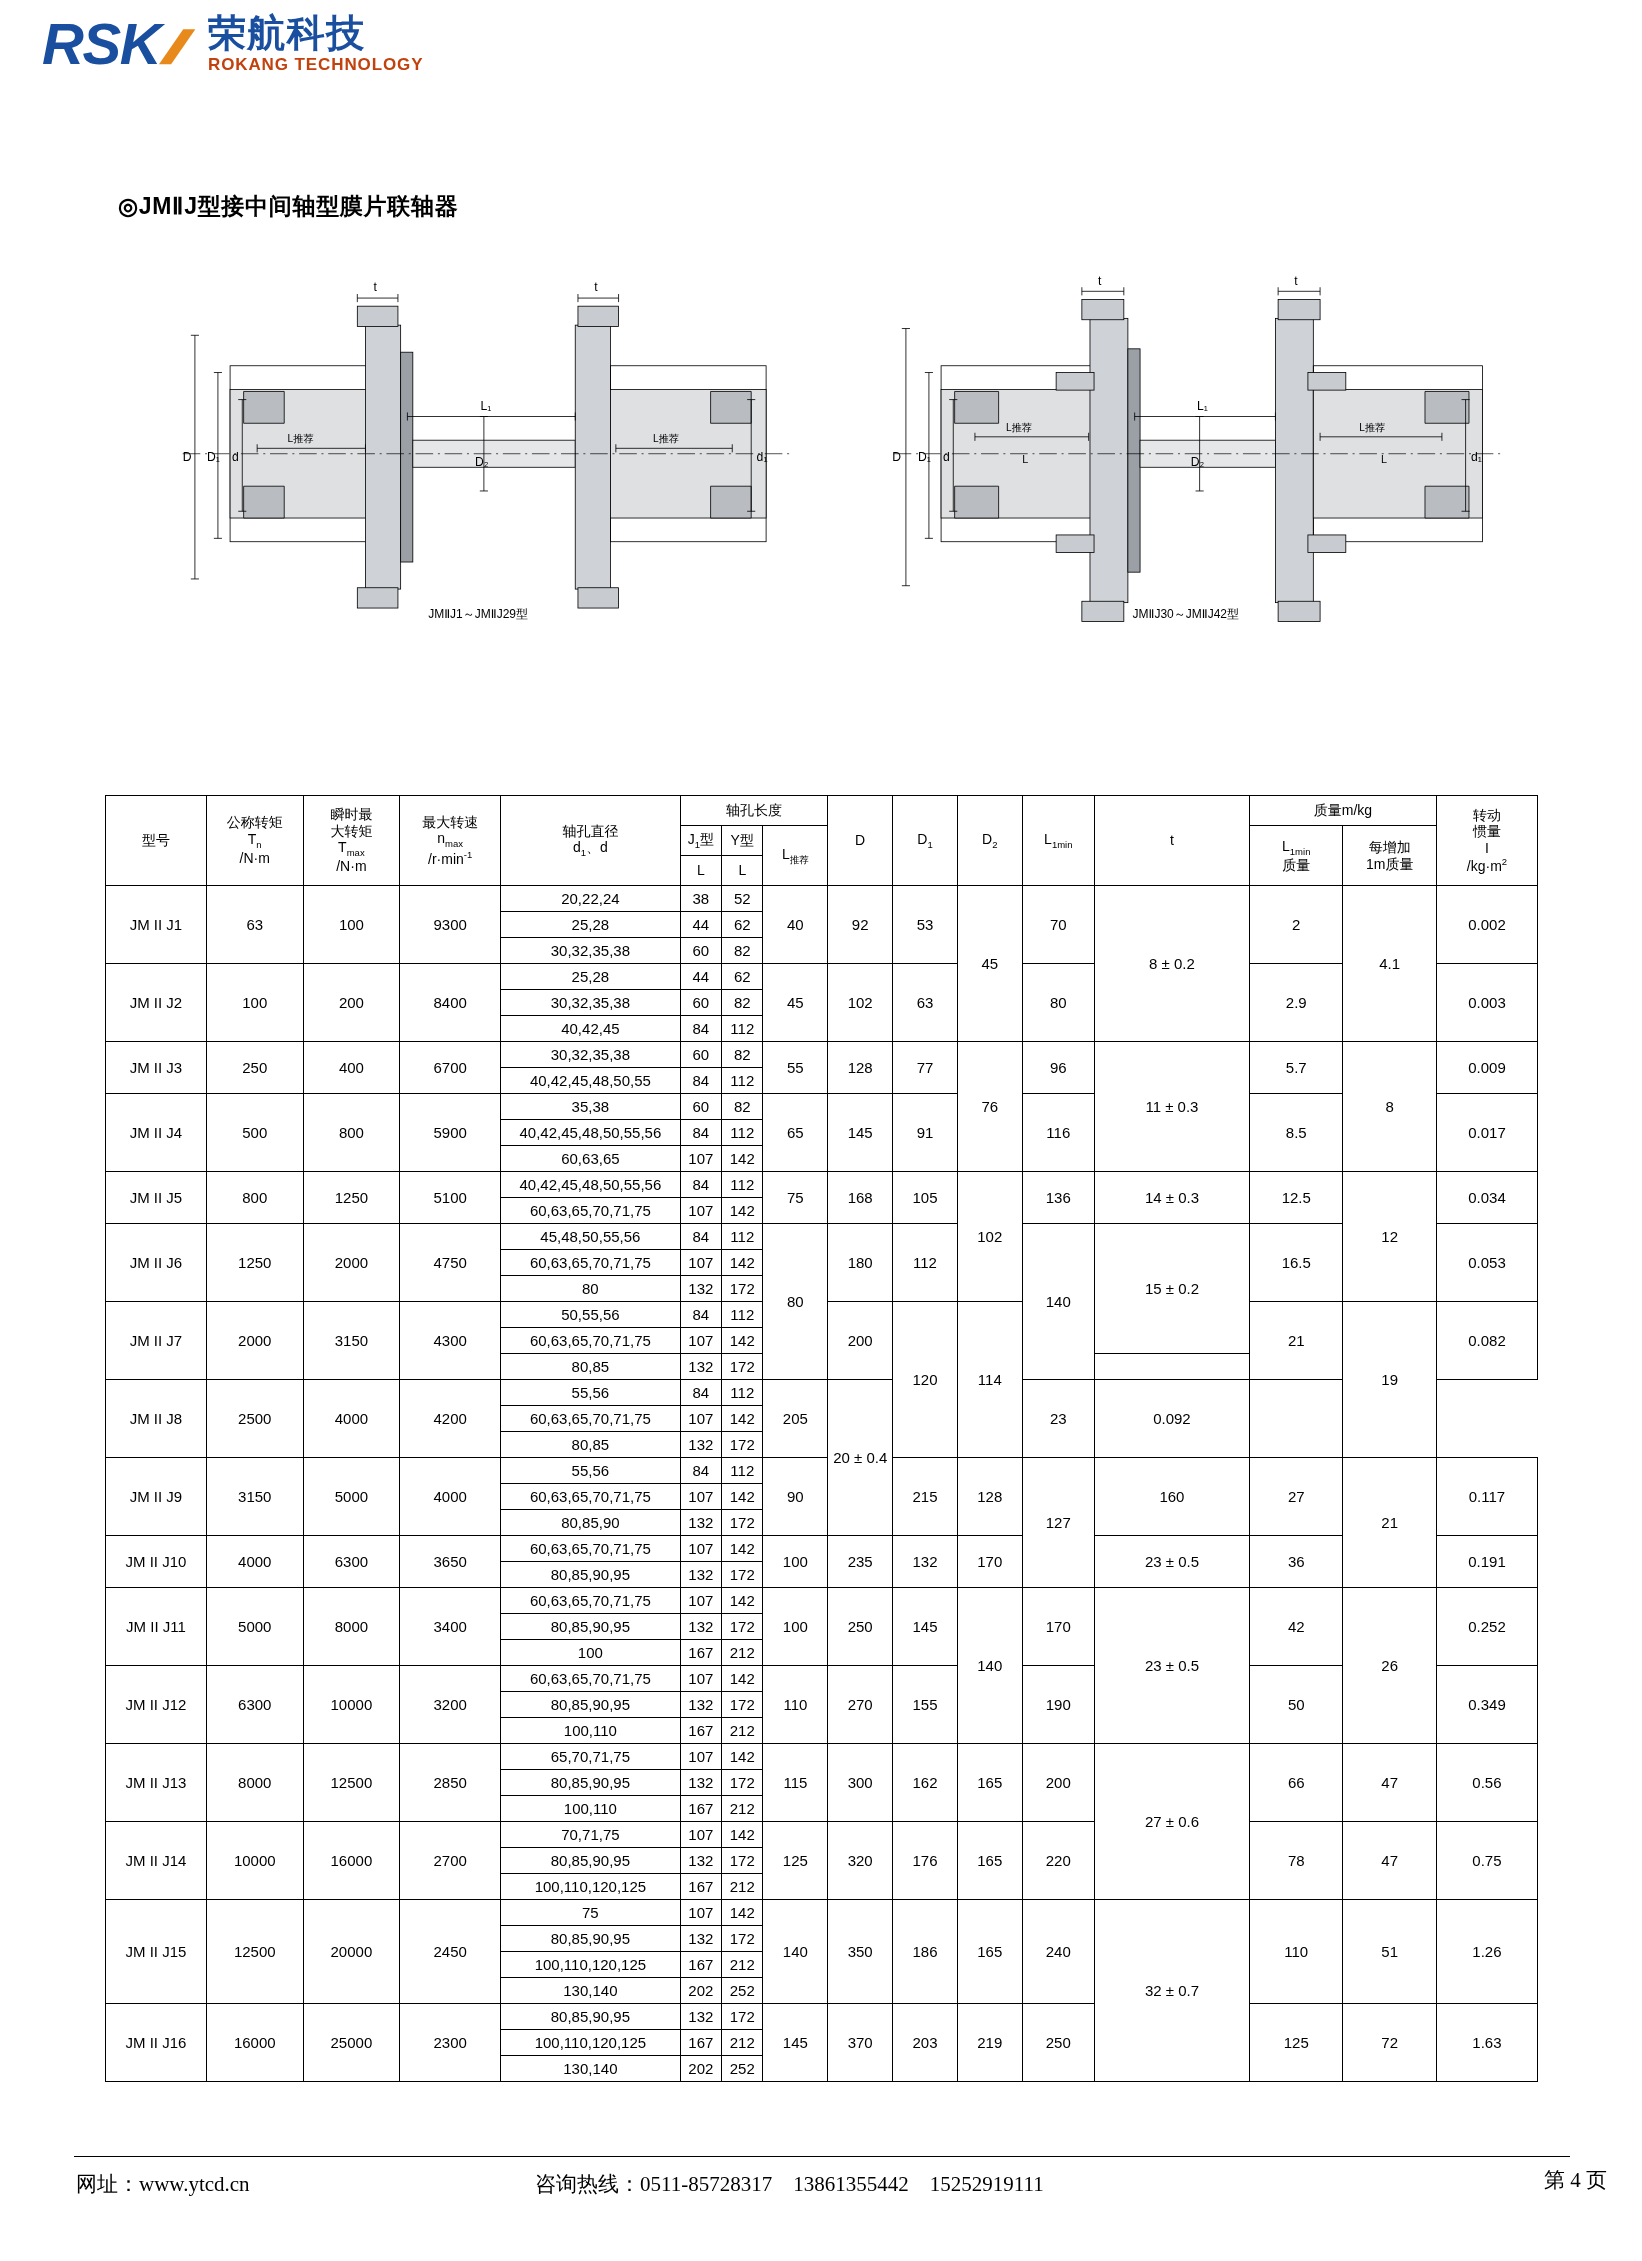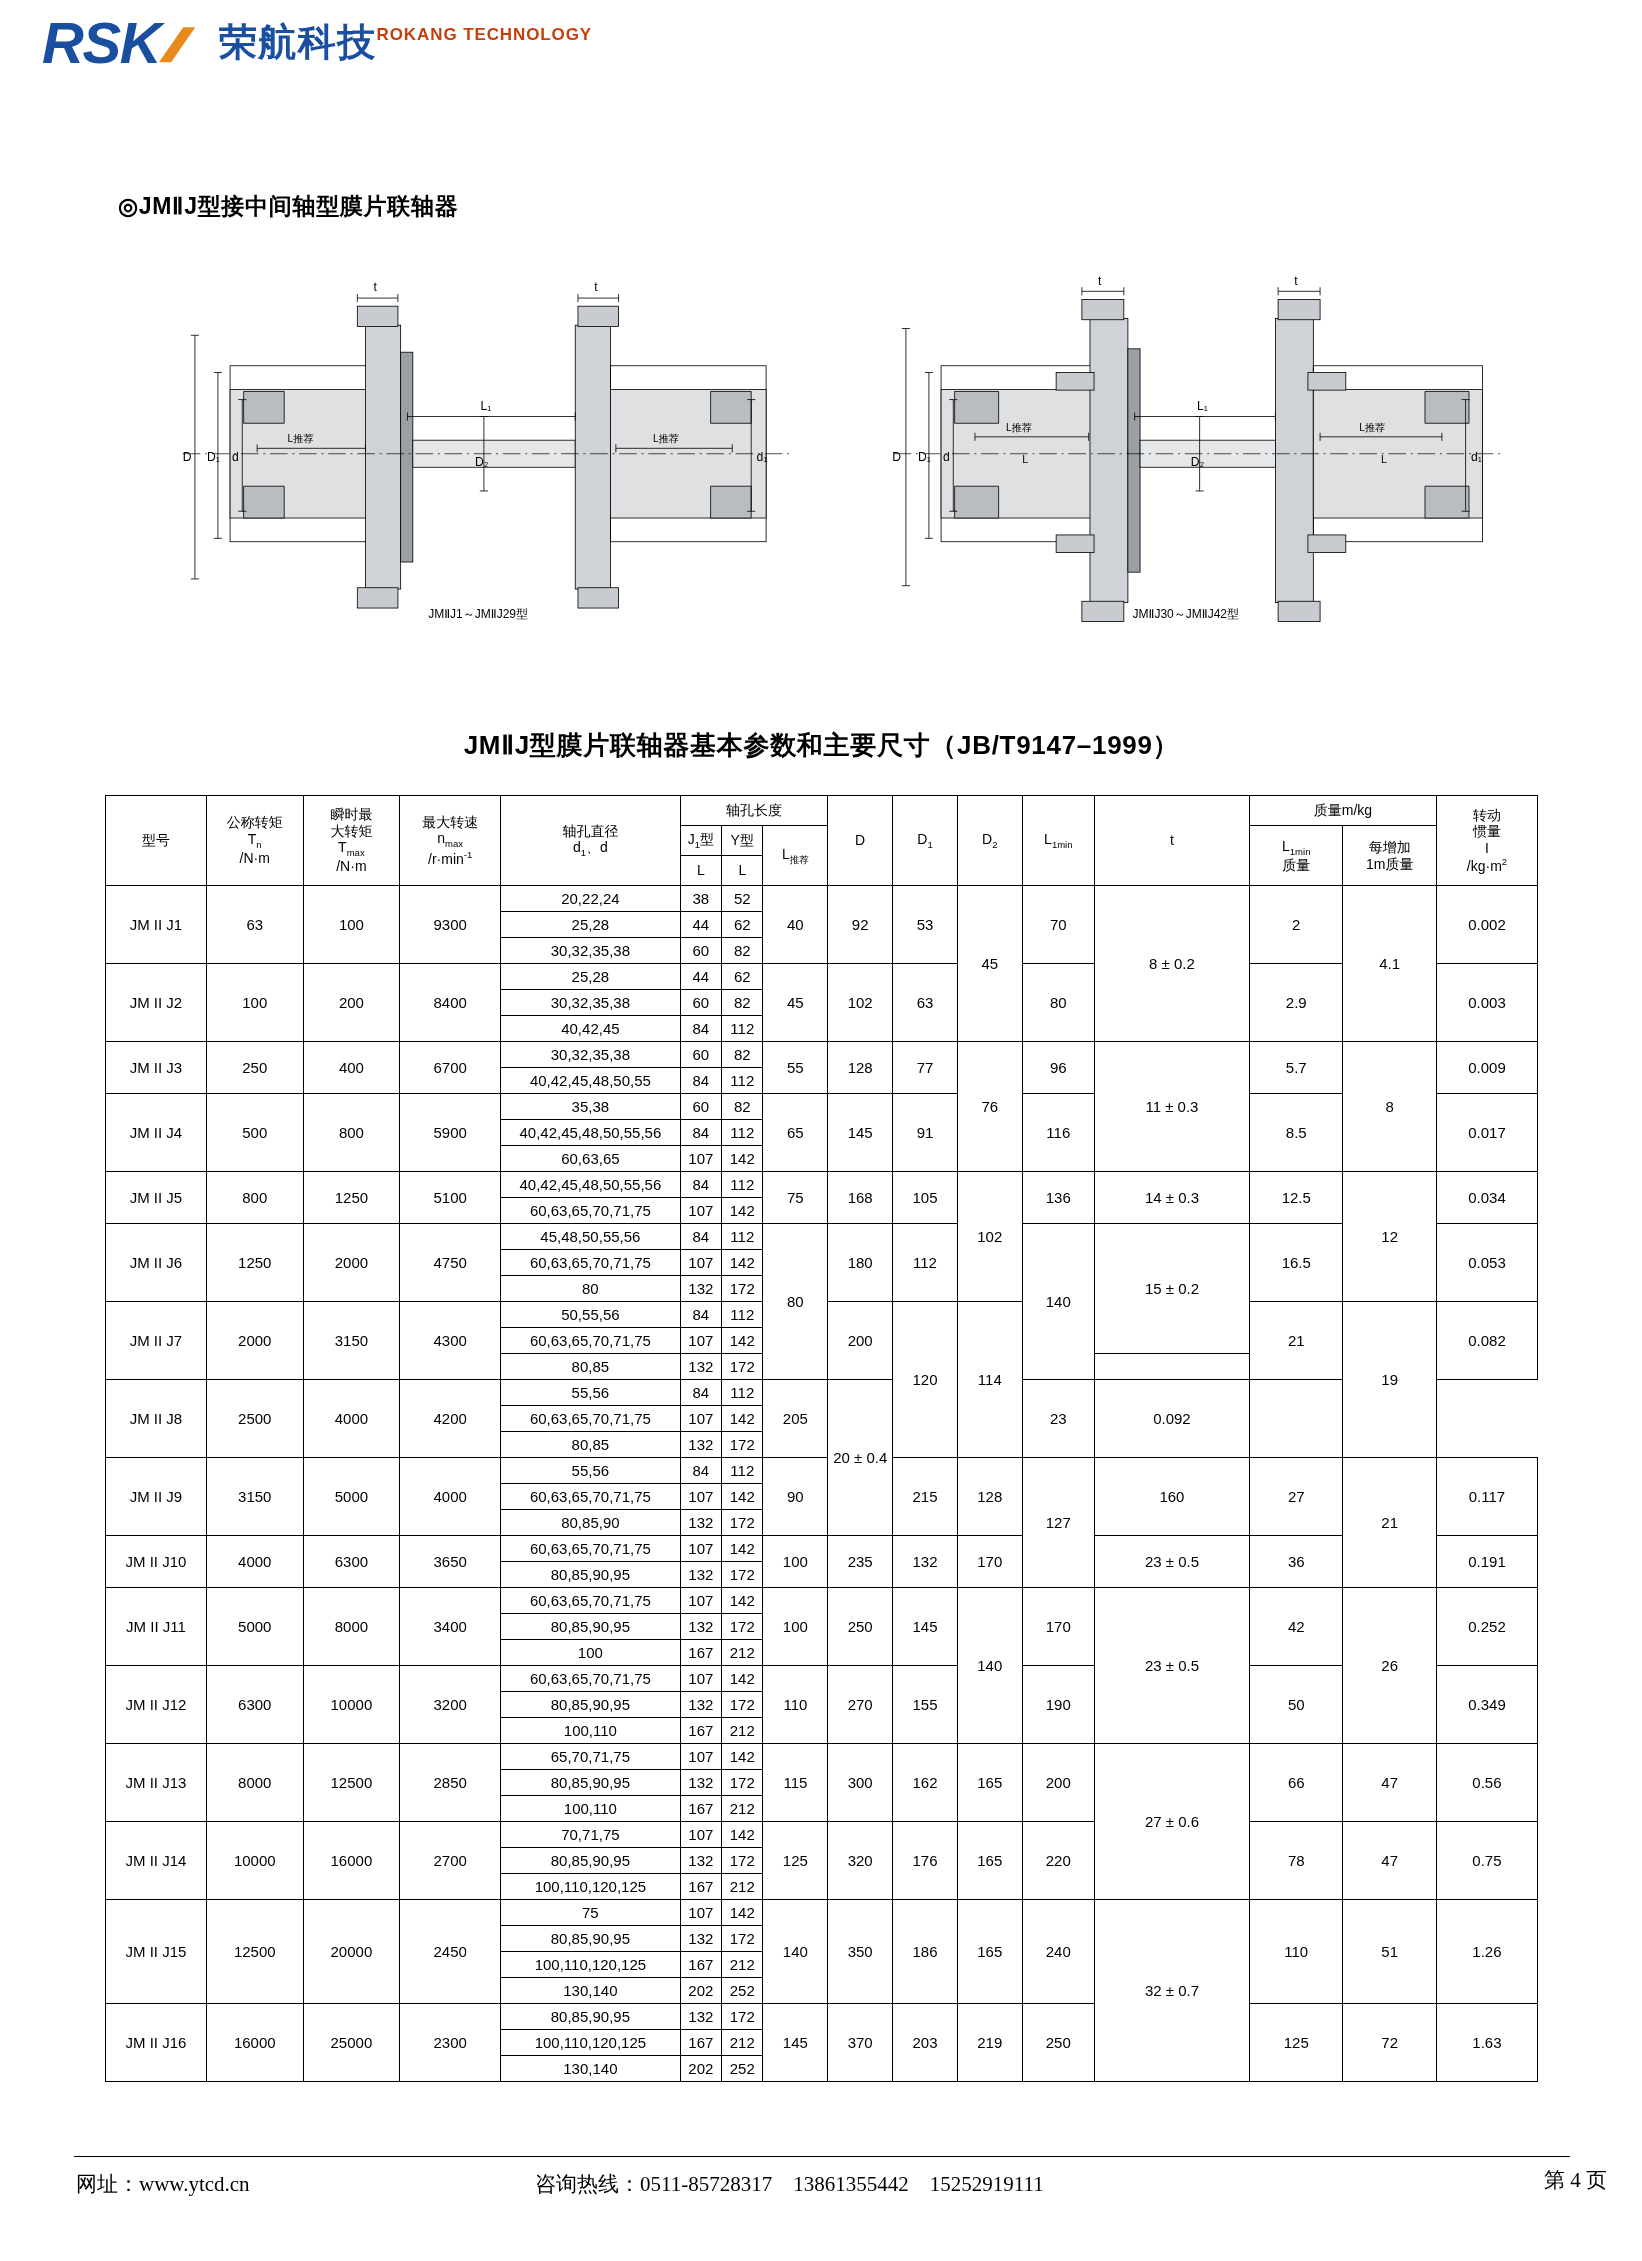--- a/index.html
+++ b/index.html
@@ -41,22 +41,23 @@
   }
   .logo-swoosh {
     width: 41px;
     height: 39px;
     margin: 0 2.7px 0 -4px;
     position: relative;
     top: 2.7px;
   }
   .logo-cn-wrap {
     display: flex;
+    flex-direction: column;
     justify-content: flex-end;
-    margin-left: 19px;
+    margin-left: 8px;
   }
   .logo-cn {
     font-family: "Liberation Sans", sans-serif;
     font-weight: bold;
     font-size: 38px;
     color: #1a4fa0;
     line-height: 1.05;
     letter-spacing: 1.4px;
   }
   .logo-en {
@@ -339,21 +340,20 @@
         <text x="748" y="237" font-size="15">L推荐</text>
         <text x="250" y="283" font-size="16">L</text>
         <text x="780" y="283" font-size="16">L</text>
         <text x="362" y="20">t</text>
         <text x="652" y="20">t</text>
       </g>
     </svg>
     <div class="dwg-caption" style="left:934px; top:335px; width:305px;">JMⅡJ30～JMⅡJ42型</div>
   </div>
 
-  <div class="table-title">JMⅡJ型膜片联轴器基本参数和主要尺寸（JB/T9147–1999）</div>
 
   <table class="spec">
     <colgroup>
       <col style="width:95px">
       <col style="width:91px">
       <col style="width:91px">
       <col style="width:95px">
       <col style="width:169px">
       <col style="width:39px">
       <col style="width:39px">

